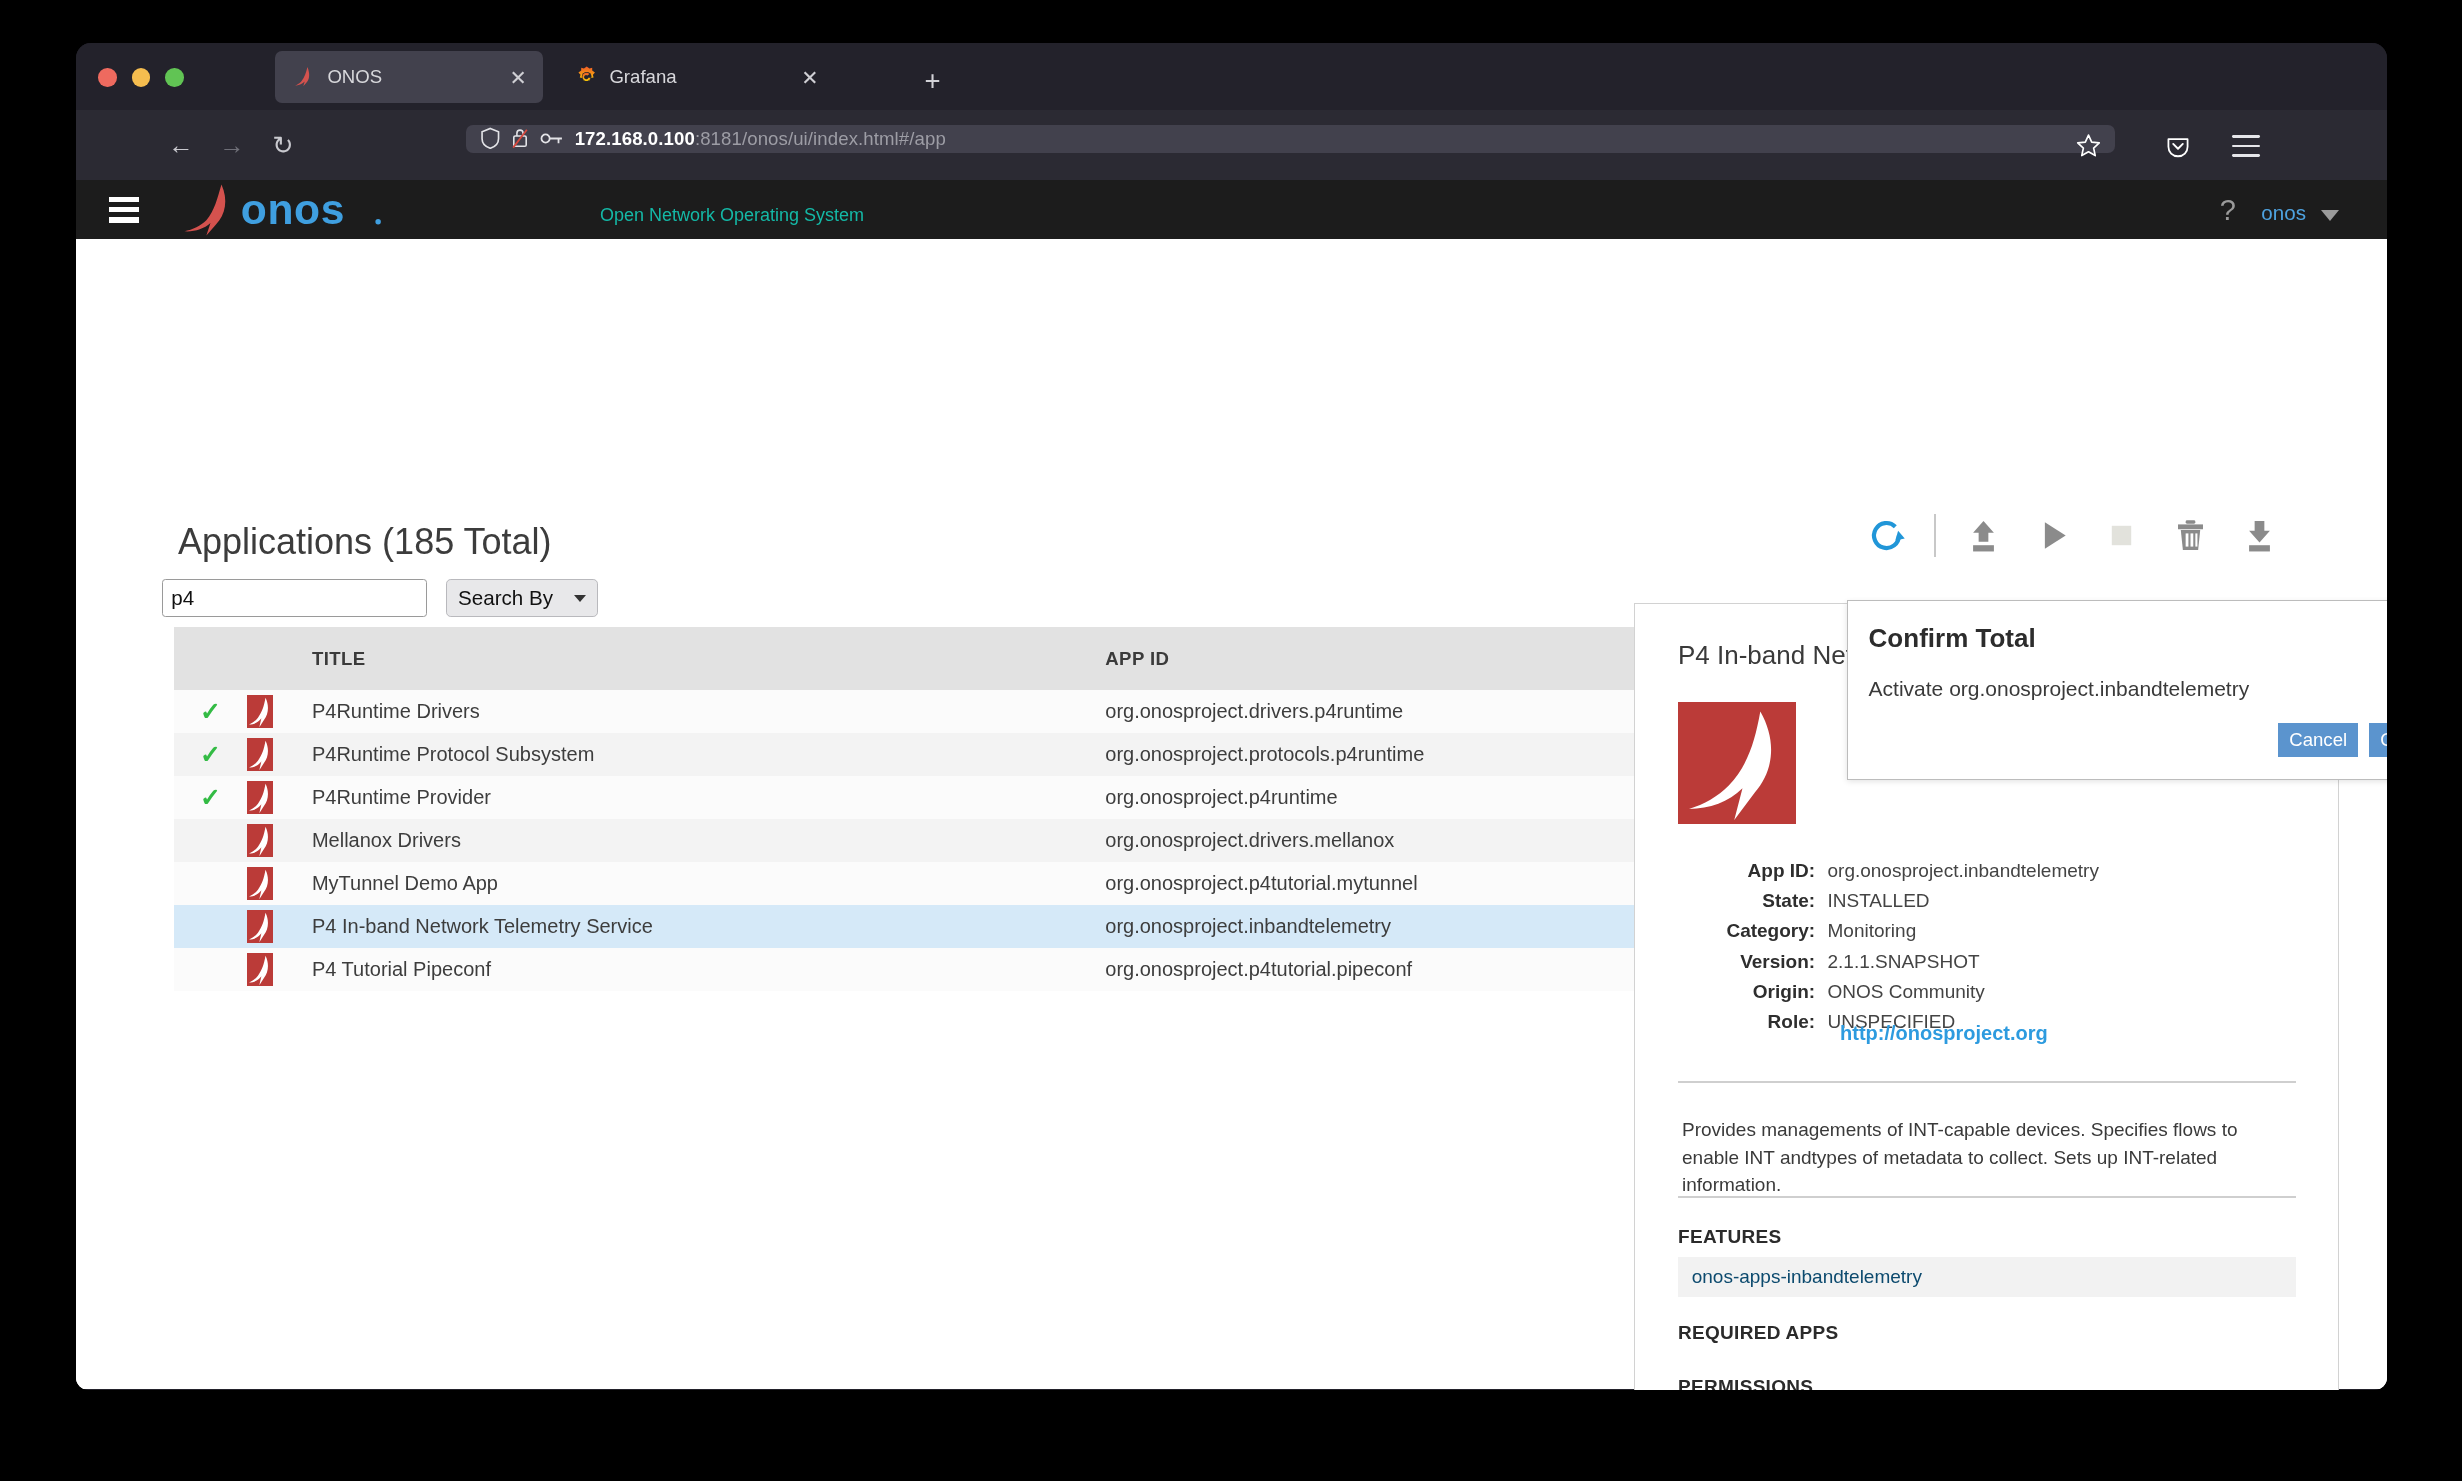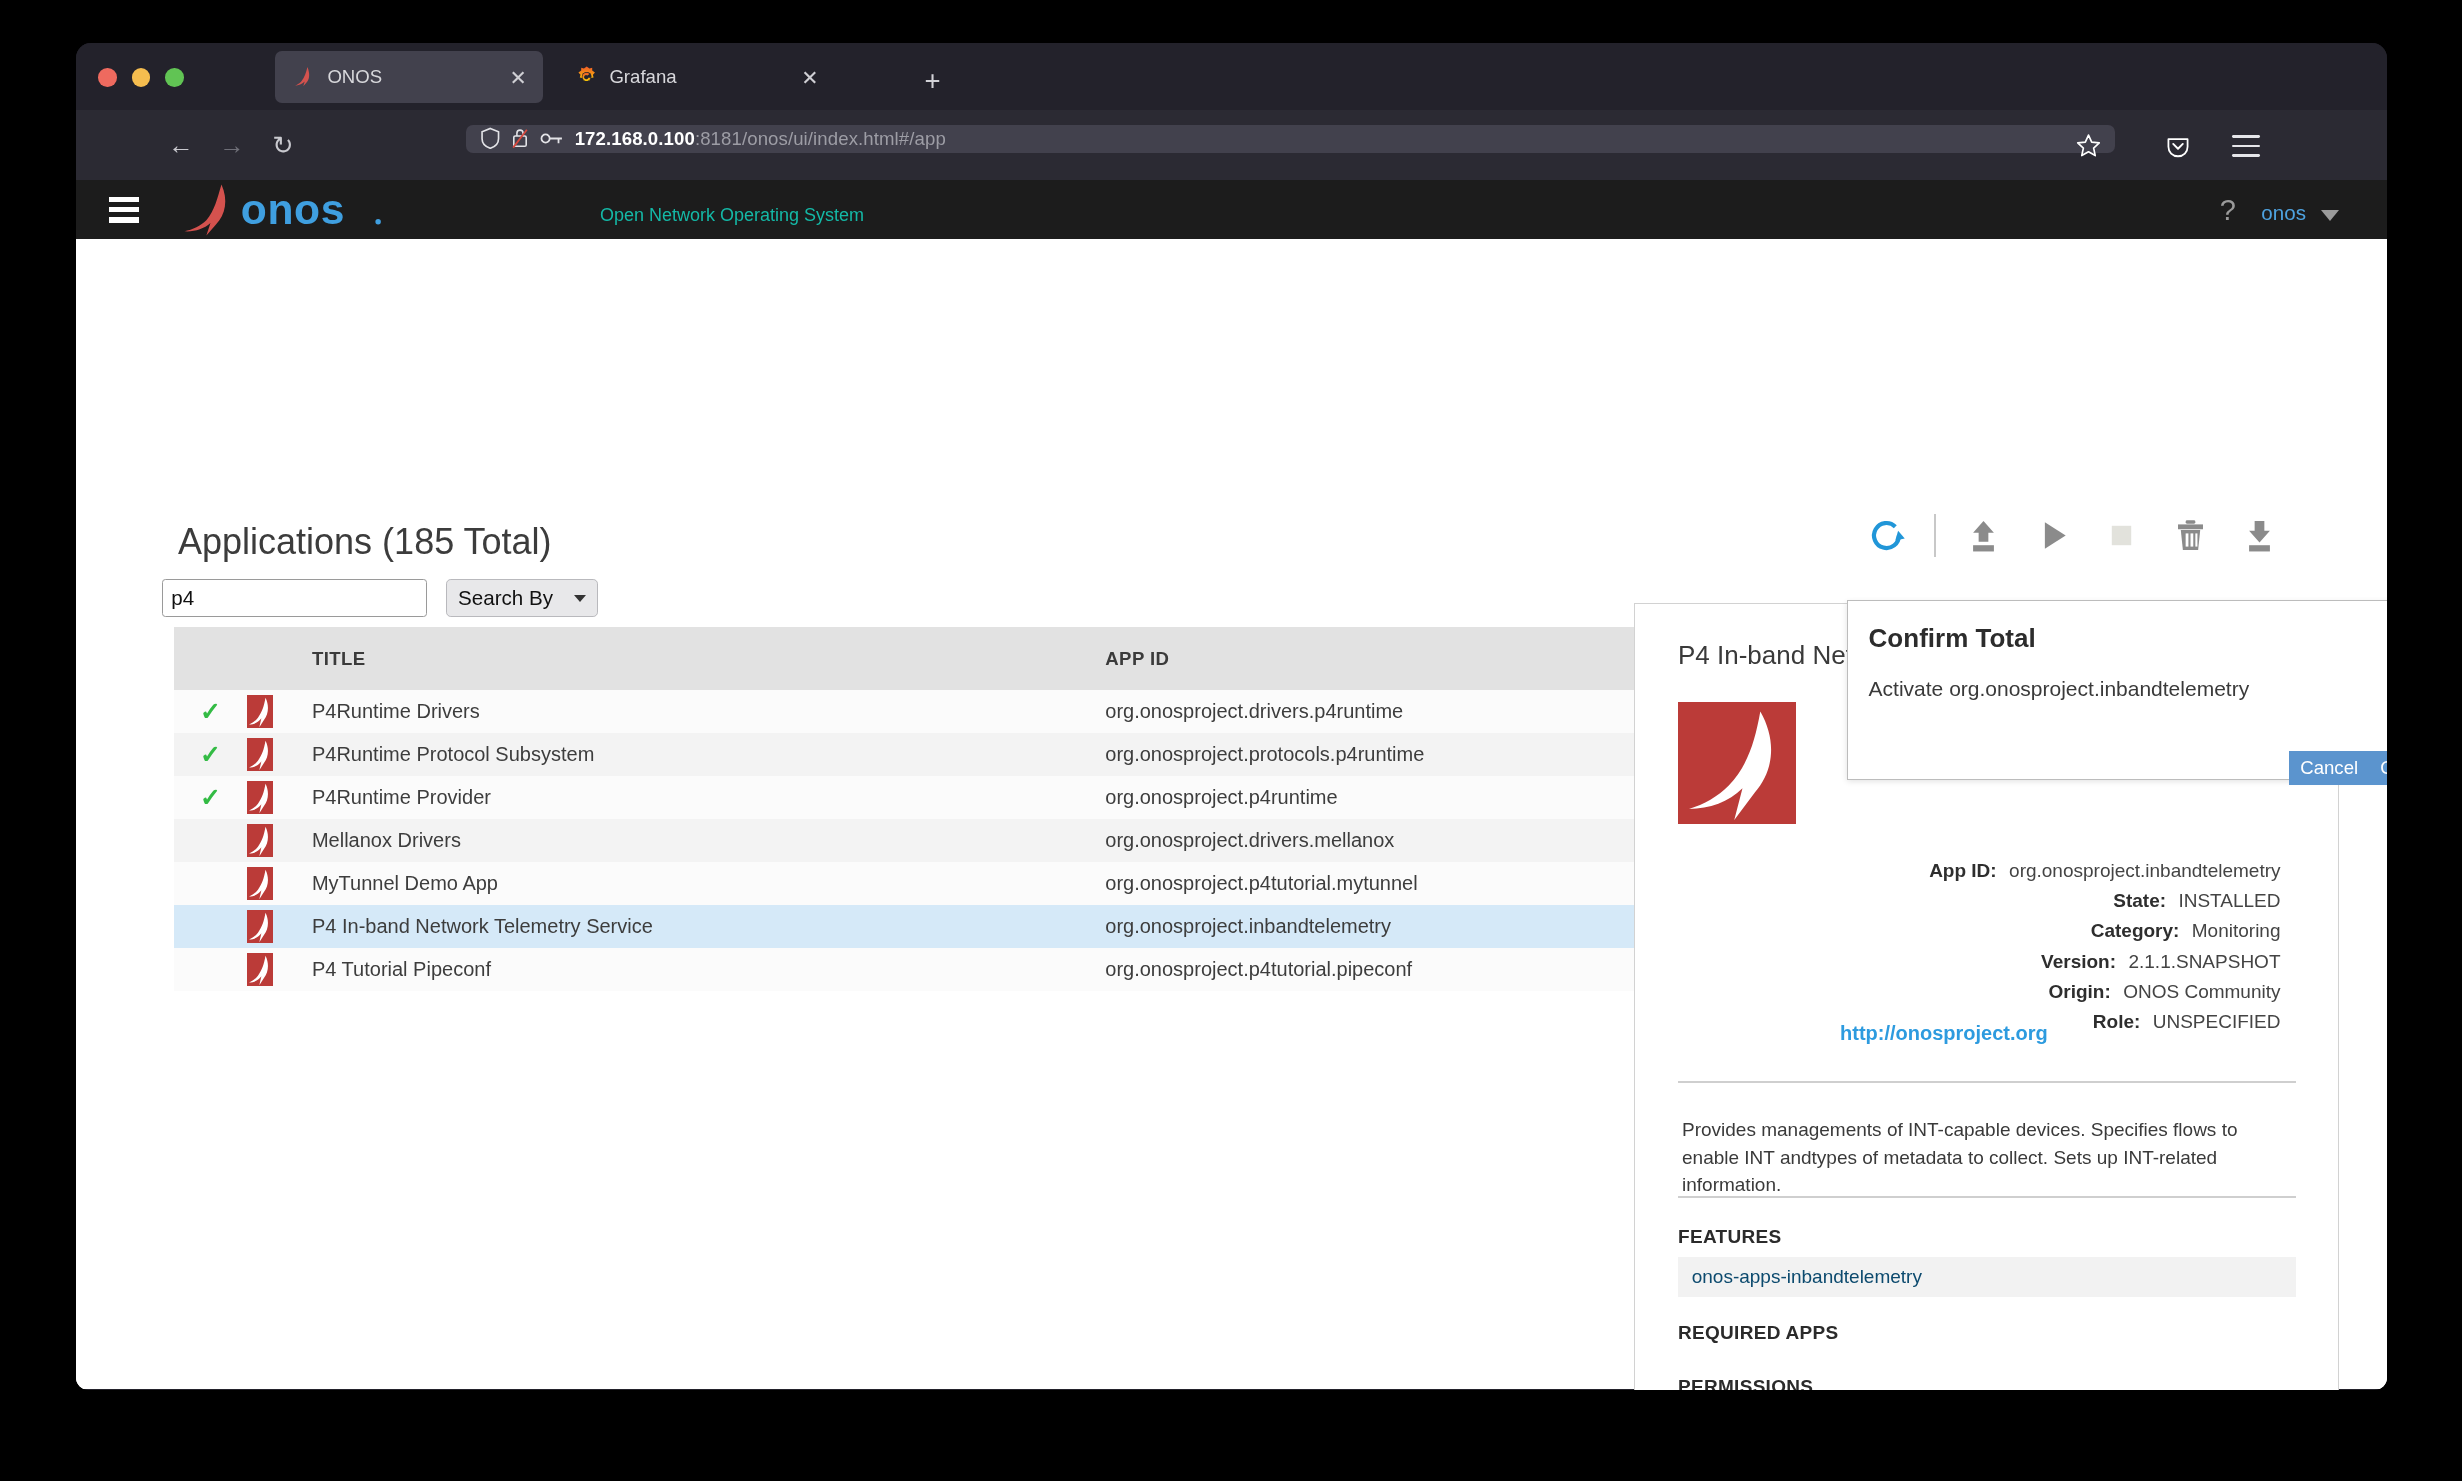--- a/index.html
+++ b/index.html
@@ -238,21 +238,21 @@
   }
   #detail-app-icon {
     position: absolute; left: 43px; top: 98px;
     width: 118px; height: 122px;
     background: #bb3b38; overflow: hidden;
   }
   #detail-props {
     position: absolute; left: 27.5px; top: 256px;
     width: 618px;
   }
-  .prop-row { display: flex; margin-bottom: 8.2px; align-items: baseline; justify-content: flex-end; }
+  .prop-row { display: flex; margin-bottom: 8.2px; align-items: baseline; }
   .prop-label {
     width: 165px; text-align: right;
     font-size: 19px; font-weight: 700; color: #2e2e2e;
     padding-right: 12.4px; flex: 0 0 165px;
   }
   .prop-value { font-size: 19px; color: #444; }
   #detail-link {
     position: absolute; left: 205px; top: 418px;
     font-size: 20px; font-weight: 700; color: #2d9bdf;
     text-decoration: none;
@@ -295,21 +295,21 @@
   #dialog-title {
     position: absolute; left: 20.6px; top: 22px;
     font-size: 26px; font-weight: 700; color: #2c2c2c;
   }
   #dialog-message {
     position: absolute; left: 20.6px; top: 76px;
     font-size: 21px; color: #3a3a3a; white-space: nowrap;
   }
   #dialog-buttons {
     position: absolute; right: 15px; top: 122px;
-    display: flex;  margin-top: 28px;
+    display: flex; gap: 11px;
   }
   .dlg-btn {
     background: #5b94ce; color: #ffffff;
     border: none; font-size: 18.6px;
     padding: 6.9px 11px; cursor: pointer;
     font-family: "Liberation Sans", sans-serif;
     line-height: 1.1;
   }
 </style>
 </head>

